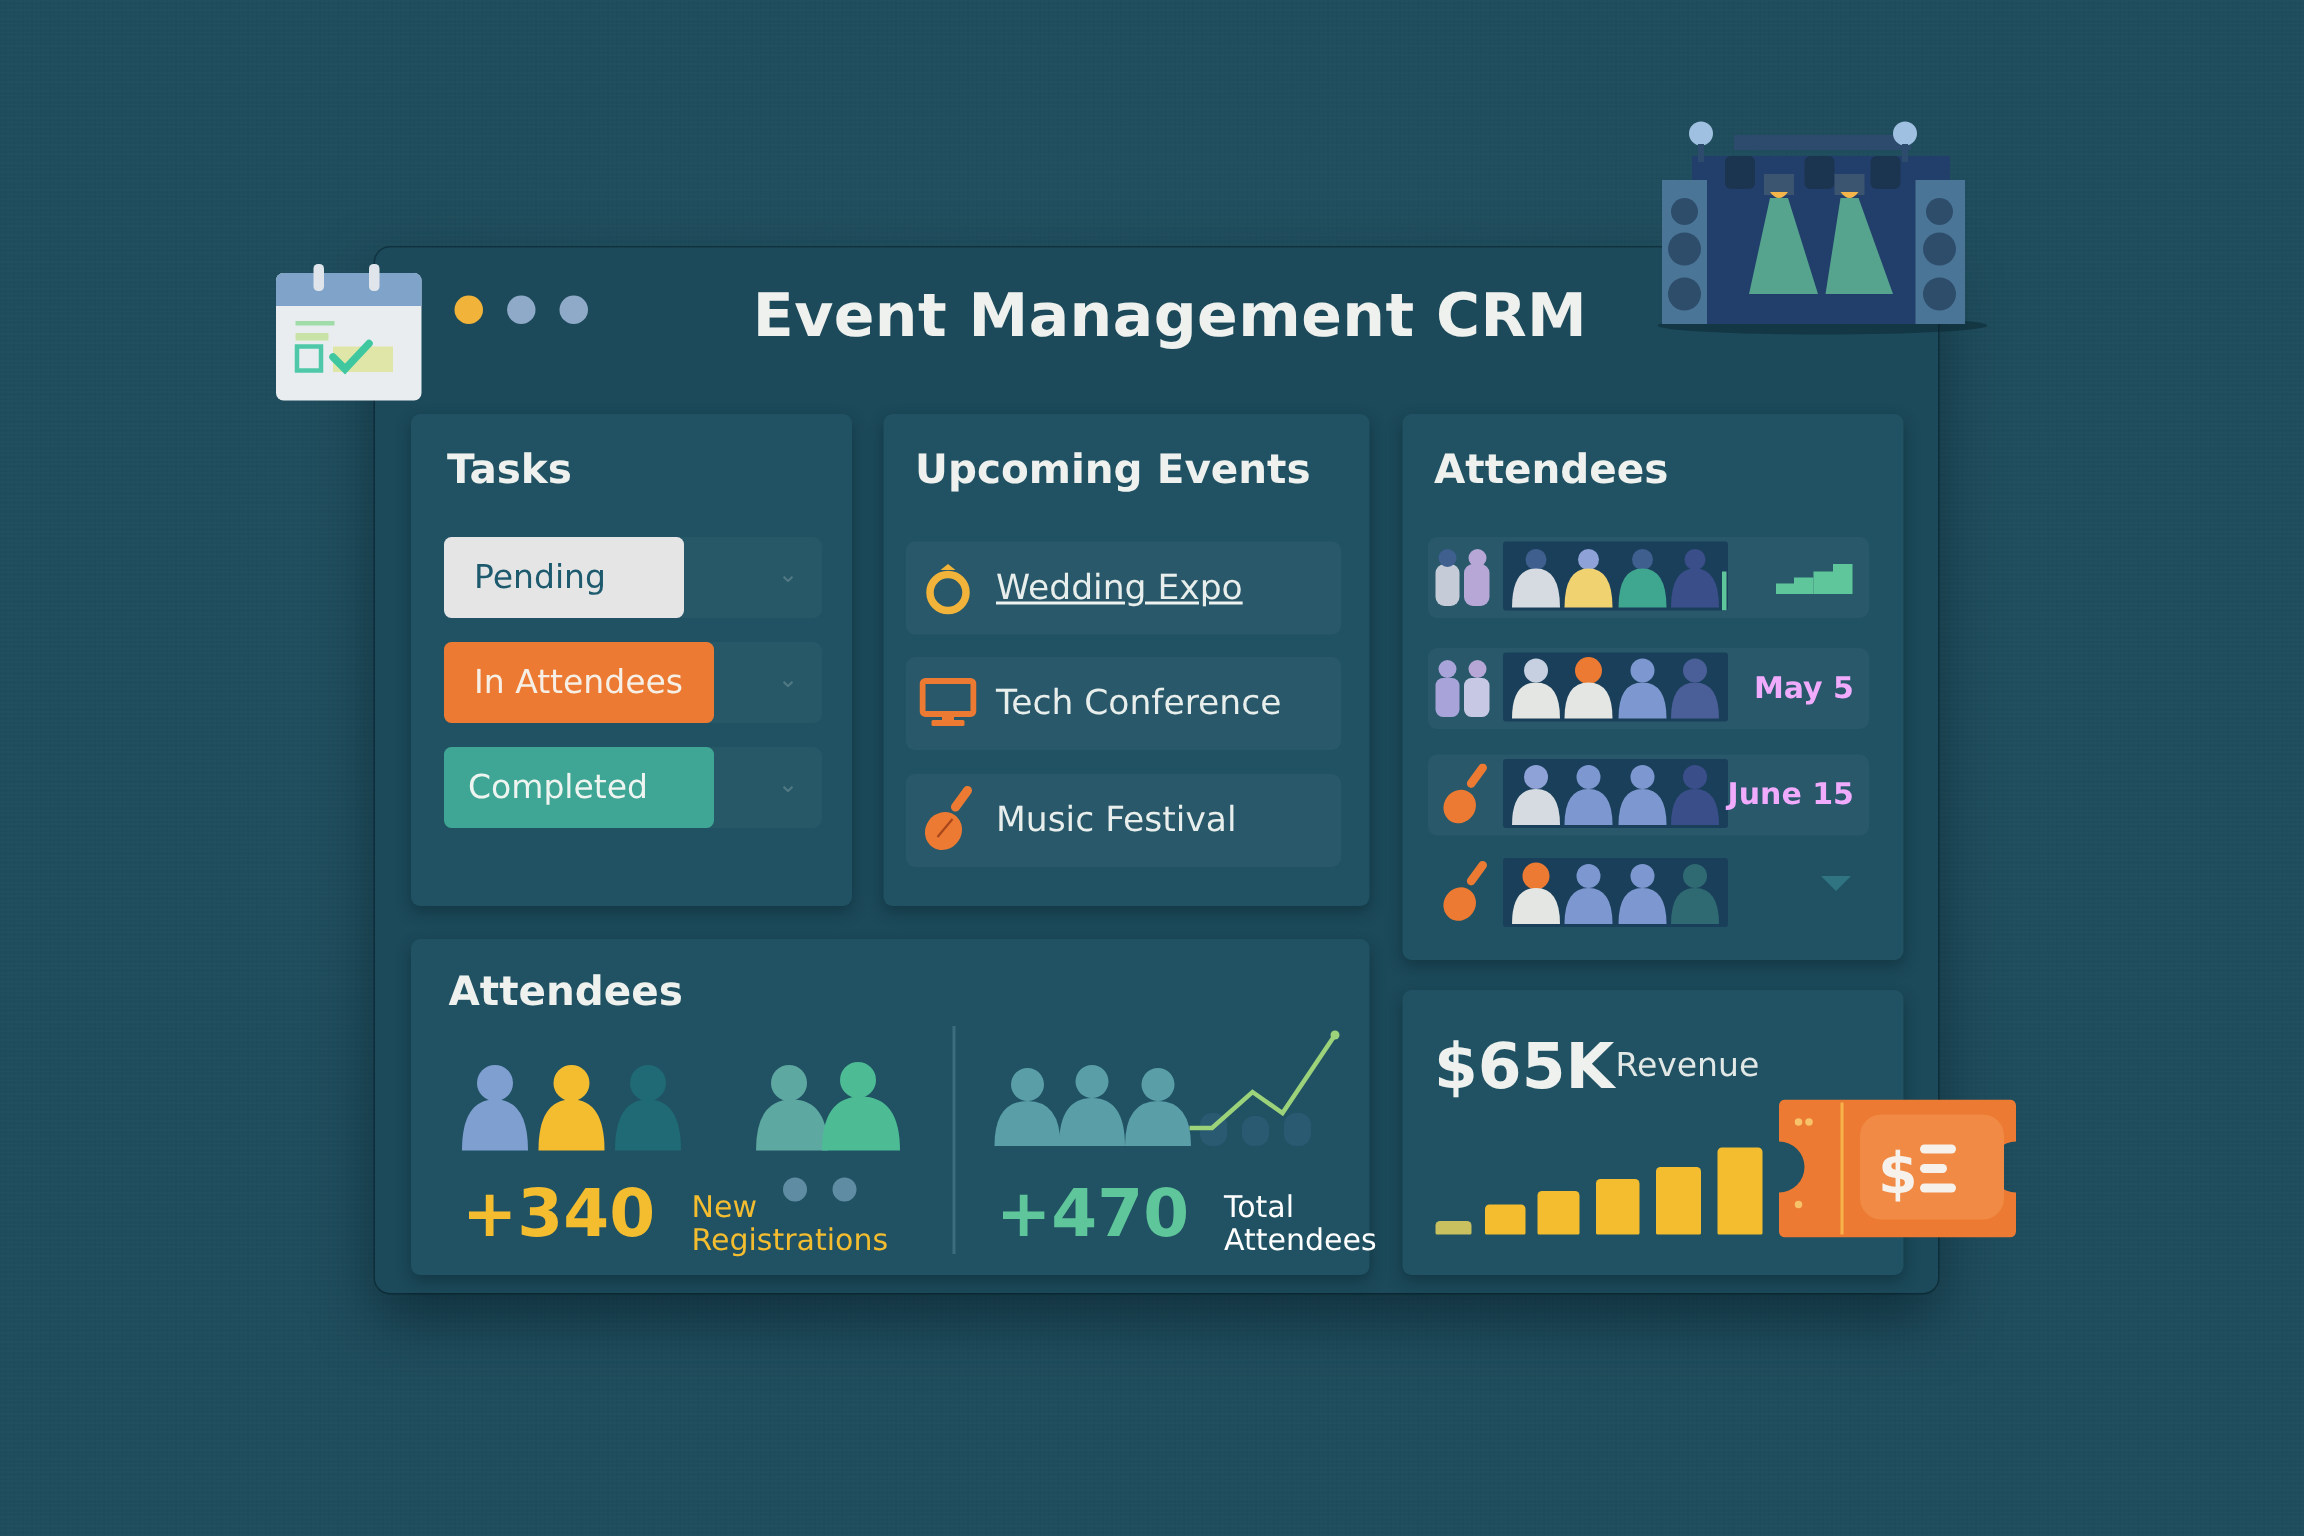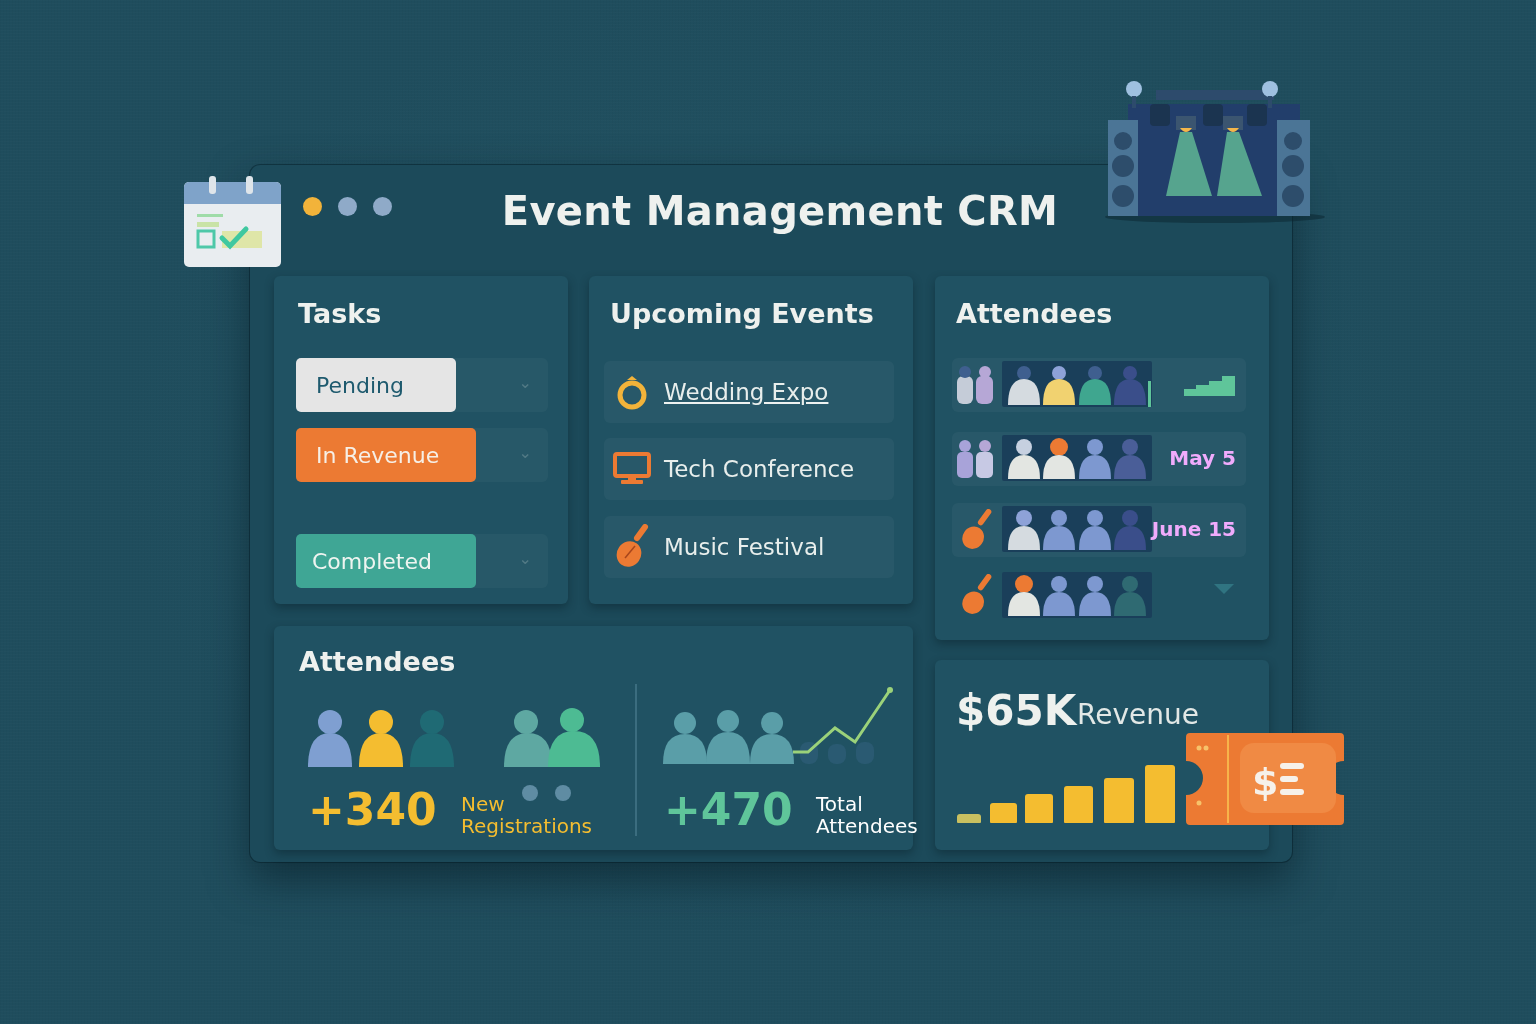--- a/index.html
+++ b/index.html
@@ -50,21 +50,21 @@
   .event-icon { width: 40px; height: 40px; margin-left: 8px; display: flex; align-items: center; justify-content: center; }
   .event-label { margin-left: 12px; font-size: 23px; color: #e8eeec; }
   
   .att-row { position: absolute; left: 952px; width: 294px; height: 54px; border-radius: 6px; background: rgba(255,255,255,0.04); }
   .att-strip { position: absolute; left: 50px; top: 3px; width: 150px; height: 46px; background: #1a3f5a; border-radius: 2px; }
   .att-date { position: absolute; right: 10px; top: 14px; font-size: 20px; font-weight: bold; color: #f0abfc; }
   
   .big-num { position: absolute; font-size: 44px; font-weight: bold; }
   .big-sub { position: absolute; font-size: 20px; line-height: 22px; }
   .revenue-num { position: absolute; left: 956px; top: 686px; font-size: 42px; font-weight: bold; color: #eef1ee; }
-  .revenue-label { position: absolute; left: 1077px; top: 698px; font-size: 28px; color: #e2e8e6; }
+  .revenue-label { position: absolute; left: 1077px; top: 698px; font-size: 22px; color: #e2e8e6; }
   .rev-bar { position: absolute; bottom: 0; background: #f4bd30; border-radius: 3px 3px 1px 1px; }
 </style>
 </head>
 <body>
 
 <div class="window"></div>
 
 <div style="position:absolute;left:184px;top:176px;width:98px;height:92px;">
   <svg width="98" height="92" viewBox="0 0 98 92">
     <rect x="0" y="6" width="97" height="85" rx="5" fill="#e9edf0"></rect>
@@ -120,25 +120,25 @@
 <div class="panel-title" style="left:298px;top:298px;">Tasks</div>
 
 <div class="task-row" style="top:358px;">
   <div class="task-pill" style="width:160px;background:#e5e5e5;color:#1e5a6e;">
     <span>Pending</span>
   </div>
   <span class="chev">⌄</span>
 </div>
 <div class="task-row" style="top:428px;">
   <div class="task-pill" style="width:180px;background:#ec7a33;color:#f6efe6;">
-    <span>In Revenue</span>
+    <span>In Attendees</span>
   </div>
   <span class="chev">⌄</span>
 </div>
-<div class="task-row" style="top:498px;margin-top:36px;">
+<div class="task-row" style="top:498px;">
   <div class="task-pill" style="width:180px;background:#3fa695;color:#eef4f0;padding-left:16px;">
     <span>Completed</span>
   </div>
   <span class="chev">⌄</span>
 </div>
 
 <div class="panel" style="left:589px;top:276px;width:324px;height:328px;"></div>
 <div class="panel-title" style="left:610px;top:298px;">Upcoming Events</div>
 
 <div class="event-row" style="top:361px;text-decoration:underline;">

